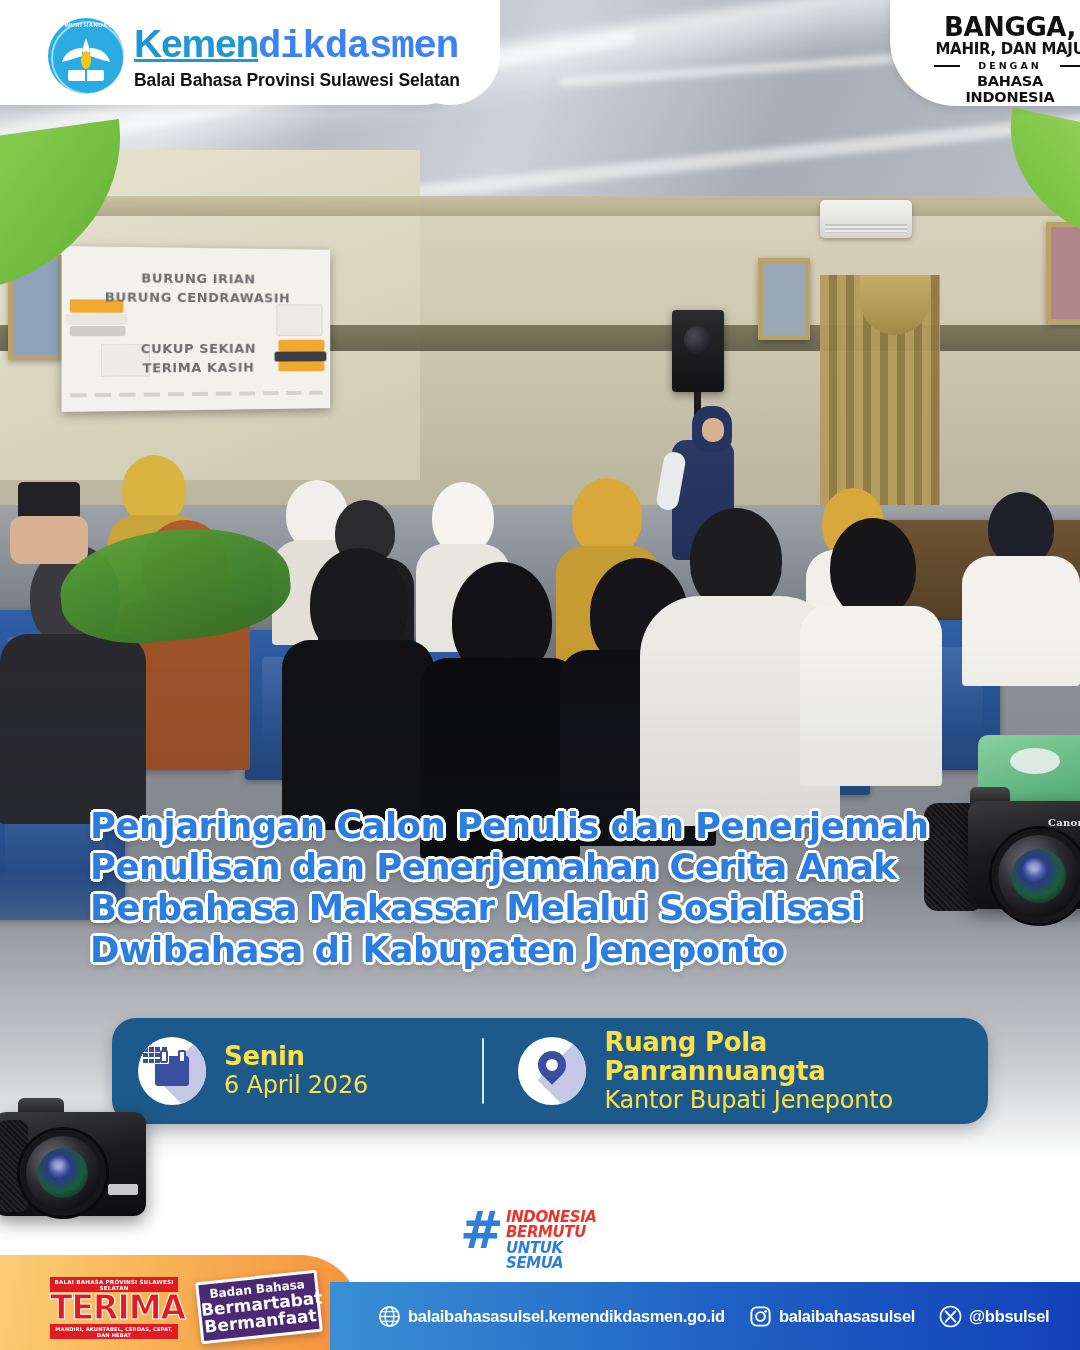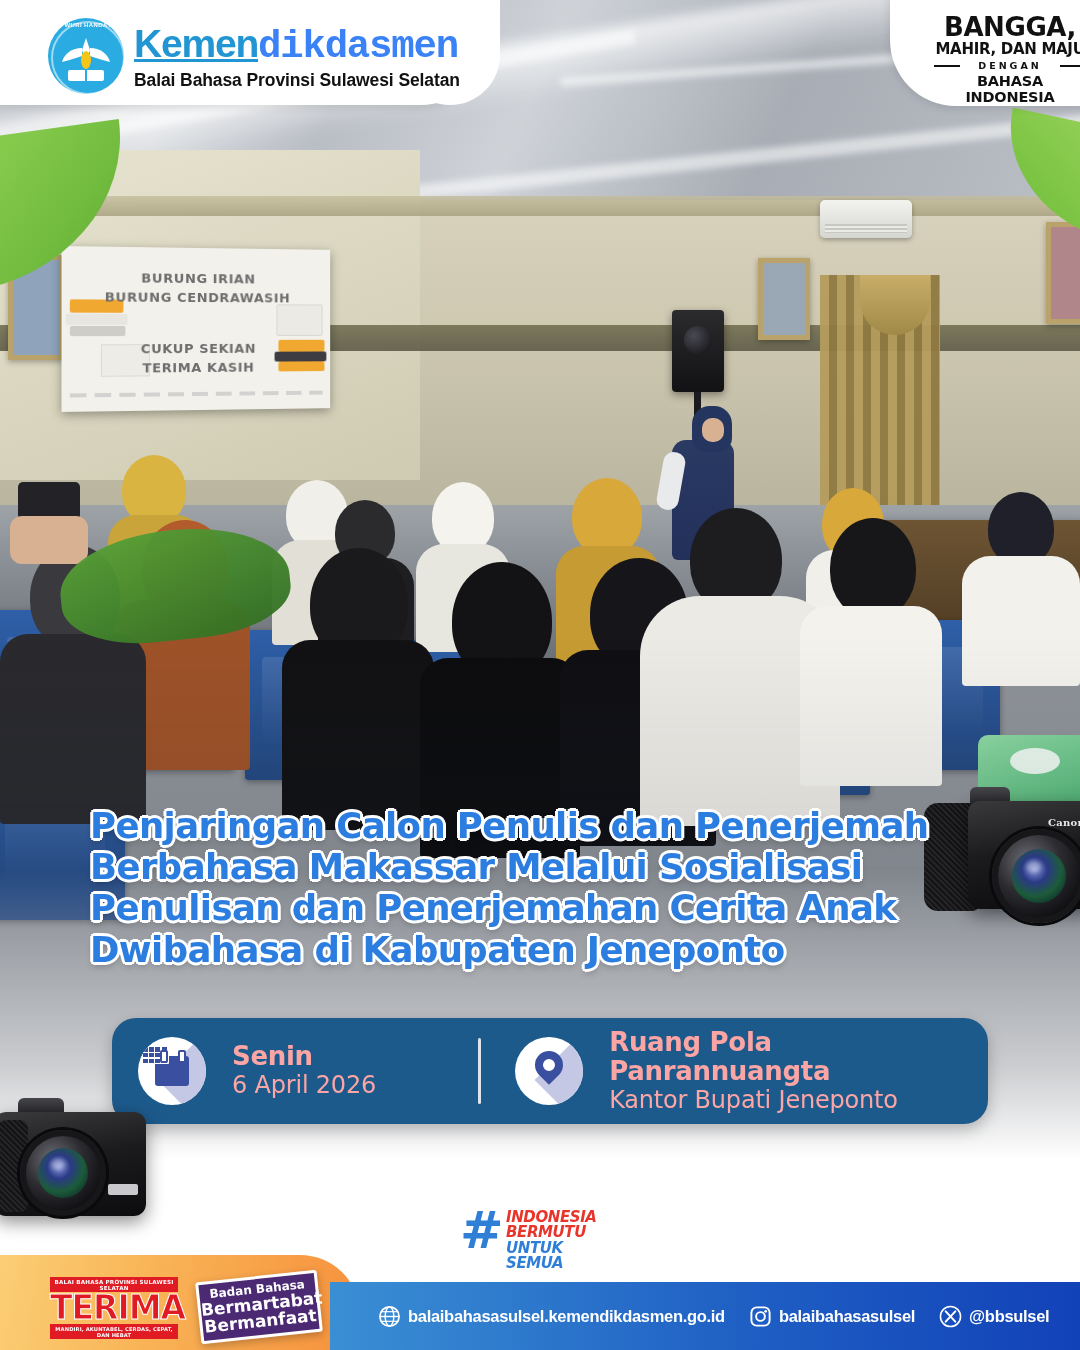--- a/index.html
+++ b/index.html
@@ -268,21 +268,21 @@
       repeating-linear-gradient(90deg,#3b4fa0 0 5px,#fff 5px 6.2px),
       repeating-linear-gradient(180deg,#3b4fa0 0 4.6px,#fff 4.6px 5.8px);
     background-blend-mode:lighten;}
   .cal-r1{position:absolute;left:22px;top:13px;width:4px;height:9px;border:2px solid #3b4fa0;border-radius:2px;background:#fff;}
   .cal-r2{position:absolute;left:40px;top:13px;width:4px;height:9px;border:2px solid #3b4fa0;border-radius:2px;background:#fff;}
   .pin{
     position:absolute;left:20px;top:14px;width:28px;height:28px;border-radius:50% 50% 50% 0;
     background:#3b4fa0;transform:rotate(-45deg);
   }
   .pin:after{content:"";position:absolute;left:8px;top:8px;width:12px;height:12px;border-radius:50%;background:#fff;}
-  .info-text{margin-left:26px;color:#fca5a5;}
+  .info-text{margin-left:18px;color:#fde047;}
   .info-top{font-size:26px;font-weight:800;font-family:"DejaVu Sans",sans-serif;line-height:1.12;letter-spacing:-.3px;}
   .info-bot{font-size:24px;font-weight:400;font-family:"DejaVu Sans",sans-serif;line-height:1.18;letter-spacing:-.2px;}
 
   
   .cam{position:absolute;}
   .cam-body{
     position:absolute;border-radius:12px;
     background:linear-gradient(170deg,#3a3a3d 0%,#1b1b1e 45%,#0c0c0e 100%);
     box-shadow:0 6px 18px rgba(0,0,0,.45);
   }
@@ -537,22 +537,22 @@
     <div class="cam-grip" style="left:4px;top:18px;width:56px;height:108px;"></div>
     <div class="cam-prism" style="left:50px;top:2px;width:40px;height:22px;"></div>
     <div class="cam-body" style="left:48px;top:16px;width:128px;height:108px;"></div>
     <div class="cam-brand" style="left:128px;top:32px;">Canon</div>
     <div class="cam-lens" style="left:72px;top:44px;width:94px;height:94px;"></div>
     <div class="cam-glass" style="left:92px;top:64px;width:54px;height:54px;"></div>
   </div>
 
   <div class="title-wrap">
     <div class="title-line">Penjaringan Calon Penulis dan Penerjemah</div>
+    <div class="title-line">Penulisan dan Penerjemahan Cerita Anak</div>
     <div class="title-line">Berbahasa Makassar Melalui Sosialisasi</div>
-    <div class="title-line">Penulisan dan Penerjemahan Cerita Anak</div>
     <div class="title-line">Dwibahasa di Kabupaten Jeneponto</div>
   </div>
 
   <div class="infobar">
     <div class="info-cell c1">
       <div class="icon-circle">
         <div class="icon-shadow"></div>
         <div class="cal"></div>
         <div class="cal-in"></div>
         <div class="cal-grid"></div>

